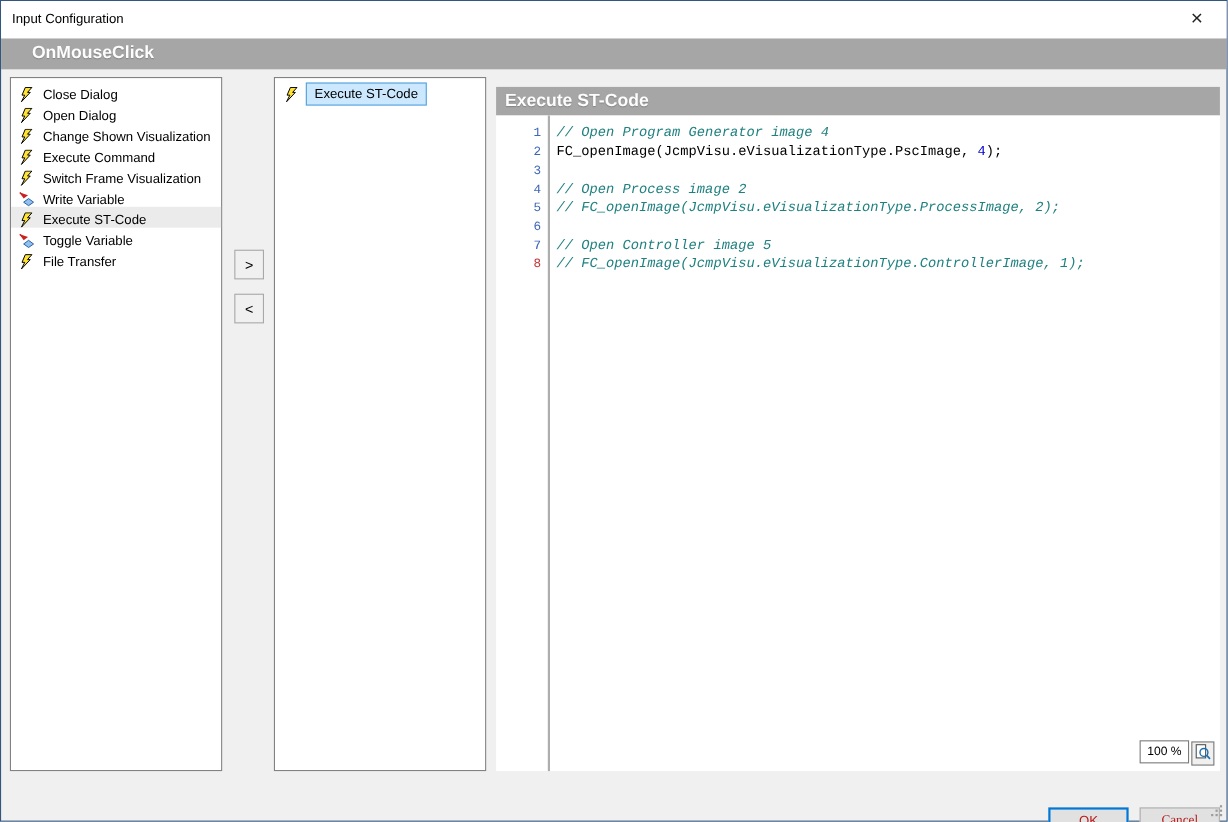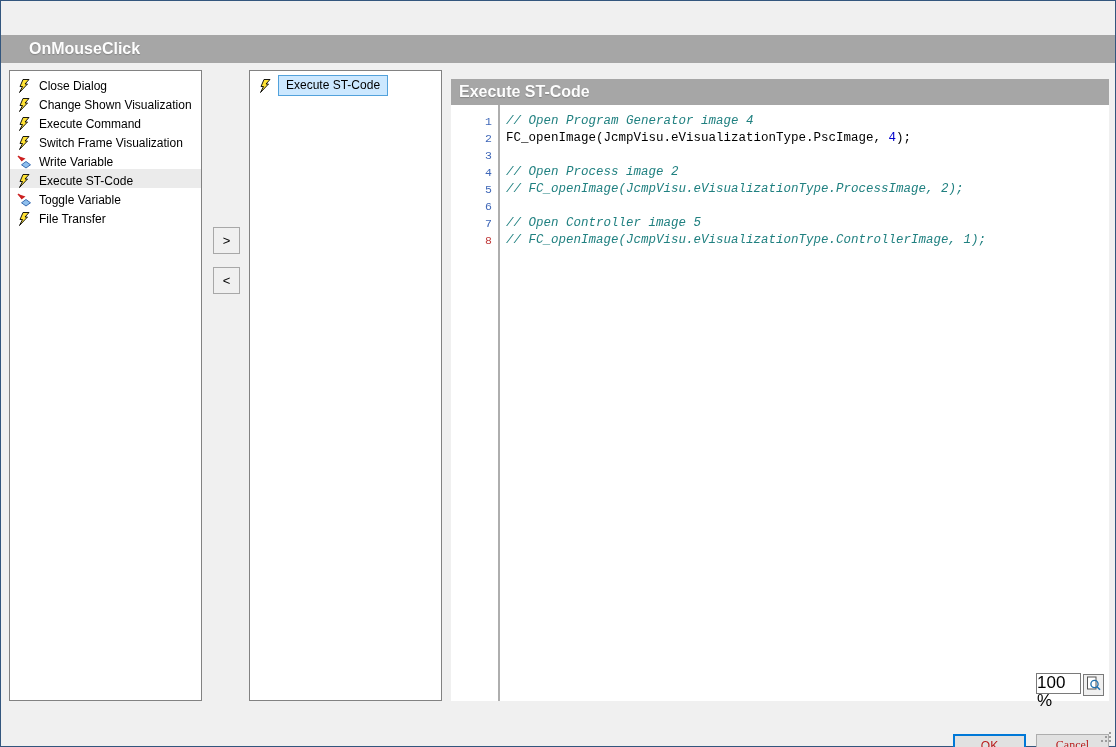--- a/index.html
+++ b/index.html
@@ -44,21 +44,21 @@
     font-size:12.5px;white-space:pre;}
   .cline .gnum{width:41px;text-align:right;padding-right:8px;color:#3f67b8;
     font-size:11.5px;flex:0 0 41px;}
   .cline.active .gnum{color:#c03a3a;}
   .cline .ctext{padding-left:6px;}
   .c-comment{color:#208080;font-style:italic;}
   .c-code{color:#000;}
   .c-literal{color:#0000cc;}
   
   .zoom-box{position:absolute;right:28px;bottom:7px;width:43px;height:19px;background:#fff;
-    border:1px solid #7a7a7a;font-size:17px;line-height:18px;text-align:left;color:#000;}
+    border:1px solid #7a7a7a;font-size:11px;line-height:18px;text-align:center;color:#000;}
   .zoom-btn{position:absolute;right:5px;bottom:5px;width:21px;height:22px;background:#f0f0f0;
     border:1px solid #7a7a7a;padding:0;display:flex;align-items:center;justify-content:center;}
   
   .btn{position:absolute;top:733px;width:73px;height:23px;background:#e1e1e1;
     border:1px solid #adadad;font-size:12px;color:#b91c1c;text-align:center;
     font-family:"Liberation Sans",sans-serif;padding:0;}
   .btn.ok{left:952px;border:2px solid #0078d7;}
   .btn.cancel{left:1035px;font-family:Liberation Serif, serif;}
   .grip{position:absolute;right:2px;bottom:2px;}
 </style>
@@ -82,33 +82,45 @@
     <g id="magpage">
       <rect x="1.5" y="1" width="8.5" height="12" fill="#fff" stroke="#555" stroke-width="1"></rect>
       <circle cx="8.5" cy="8" r="3.6" fill="none" stroke="#1f6fae" stroke-width="1.3"></circle>
       <path d="M11 10.7 L14 13.8" stroke="#1f6fae" stroke-width="1.6"></path>
     </g>
   </defs>
 </svg>
 
 <div class="window">
 
+  <div class="titlebar">
+    <span class="title">Input Configuration</span>
+    <span class="close">×</span>
+  </div>
 
   <div class="event-header">
     <span>OnMouseClick</span>
   </div>
 
   <div class="listbox left">
     <div class="lrow">
       <span class="ic">
           <svg width="14" height="14" viewBox="0 0 14 14">
             <use href="#bolt"></use>
           </svg>
         </span>
       <span>Close Dialog</span>
+    </div>
+    <div class="lrow">
+      <span class="ic">
+          <svg width="14" height="14" viewBox="0 0 14 14">
+            <use href="#bolt"></use>
+          </svg>
+        </span>
+      <span>Open Dialog</span>
     </div>
     <div class="lrow">
       <span class="ic">
           <svg width="14" height="14" viewBox="0 0 14 14">
             <use href="#bolt"></use>
           </svg>
         </span>
       <span>Change Shown Visualization</span>
     </div>
     <div class="lrow">

